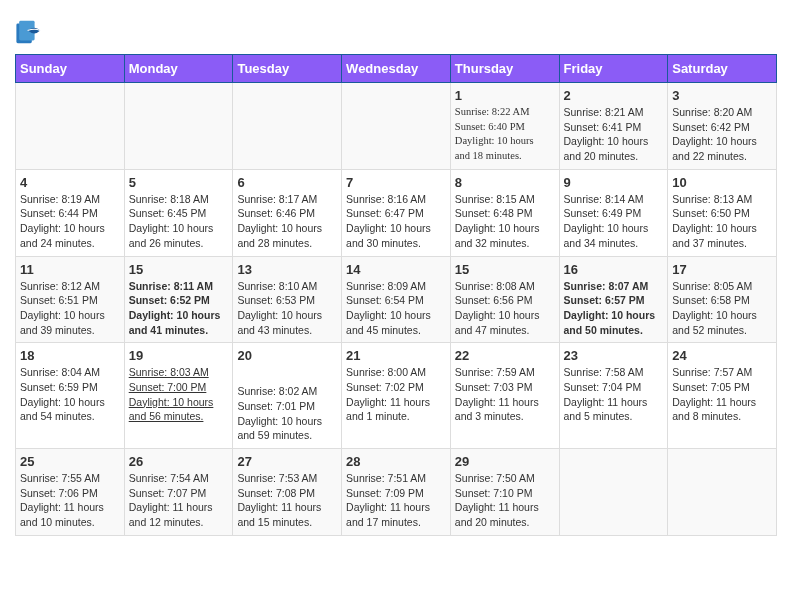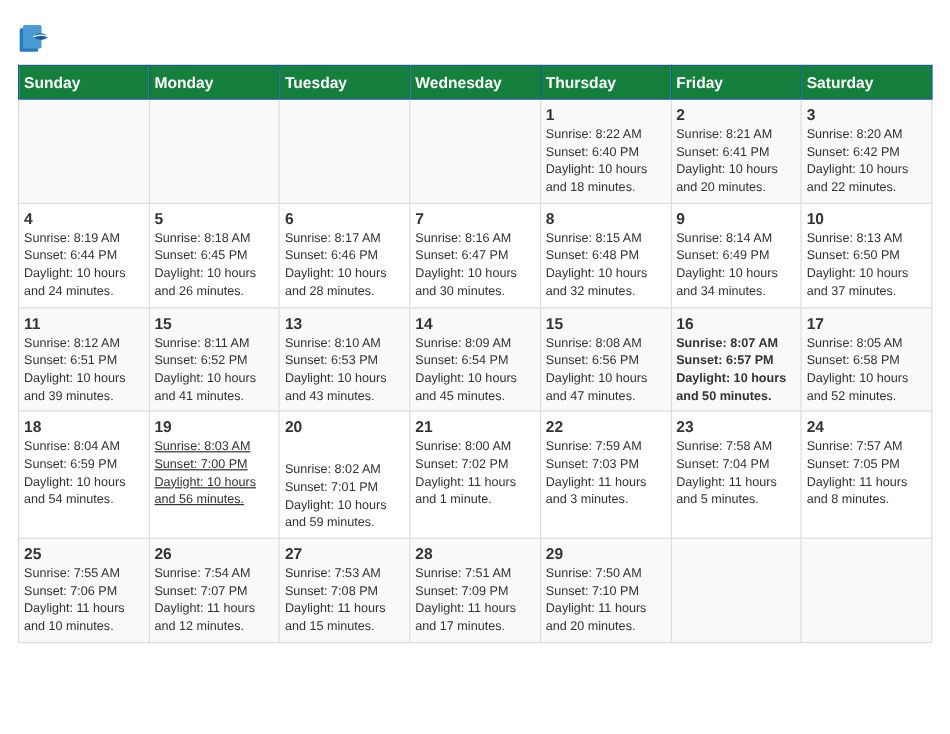--- a/index.html
+++ b/index.html
@@ -46,21 +46,21 @@
     .subtitle {
       font-size: 16px;
       color: #555;
     }
     table {
       width: 100%;
       border-collapse: collapse;
       table-layout: fixed;
     }
     thead tr {
-      background-color: #15803d;
+      background-color: #8b5cf6;
     }
     thead th {
       color: #fff;
       font-size: 13px;
       font-weight: bold;
       padding: 6px 4px;
       border: 1px solid #1a5a9a;
       text-align: left;
     }
     tbody tr {
@@ -126,21 +126,21 @@
       </tr>
   </thead>
   <tbody id="calendar-body">
   <tr>
         <td></td>
         <td></td>
         <td></td>
         <td></td>
         <td>
           <span class="day-num">1</span>
-          <div class="day-info" style="white-space: pre-line;">Sunrise: 8:22 AM
+          <div class="day-info" style="white-space: pre-line; font-family: Liberation Serif, serif;">Sunrise: 8:22 AM
 Sunset: 6:40 PM
 Daylight: 10 hours
 and 18 minutes.</div>
         </td>
         <td>
           <span class="day-num">2</span>
           <div class="day-info" style="white-space: pre-line;">Sunrise: 8:21 AM
 Sunset: 6:41 PM
 Daylight: 10 hours
 and 20 minutes.</div>
@@ -207,21 +207,21 @@
       <tr>
         <td>
           <span class="day-num">11</span>
           <div class="day-info" style="white-space: pre-line;">Sunrise: 8:12 AM
 Sunset: 6:51 PM
 Daylight: 10 hours
 and 39 minutes.</div>
         </td>
         <td>
           <span class="day-num">15</span>
-          <div class="day-info" style="white-space: pre-line;">Sunrise: 8:11 AM
+          <div class="day-info" style="white-space: pre-line; font-weight: bold;">Sunrise: 8:11 AM
 Sunset: 6:52 PM
 Daylight: 10 hours
 and 41 minutes.</div>
         </td>
         <td>
           <span class="day-num">13</span>
           <div class="day-info" style="white-space: pre-line;">Sunrise: 8:10 AM
 Sunset: 6:53 PM
 Daylight: 10 hours
 and 43 minutes.</div>

